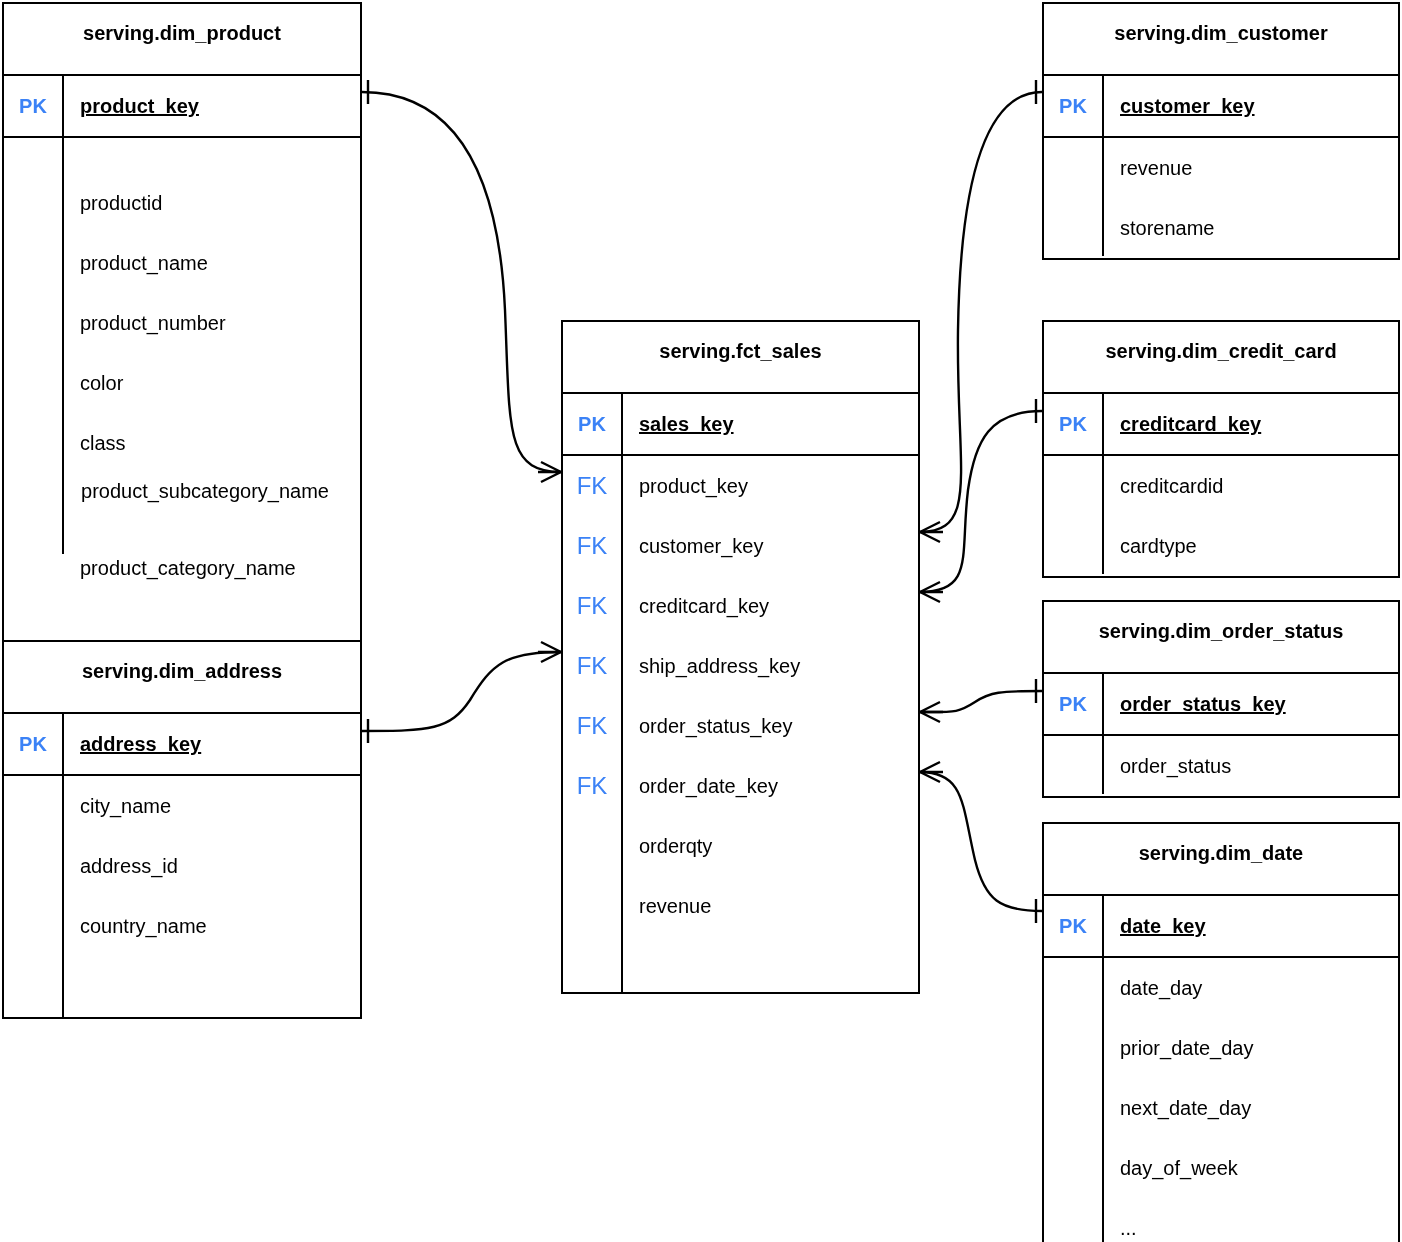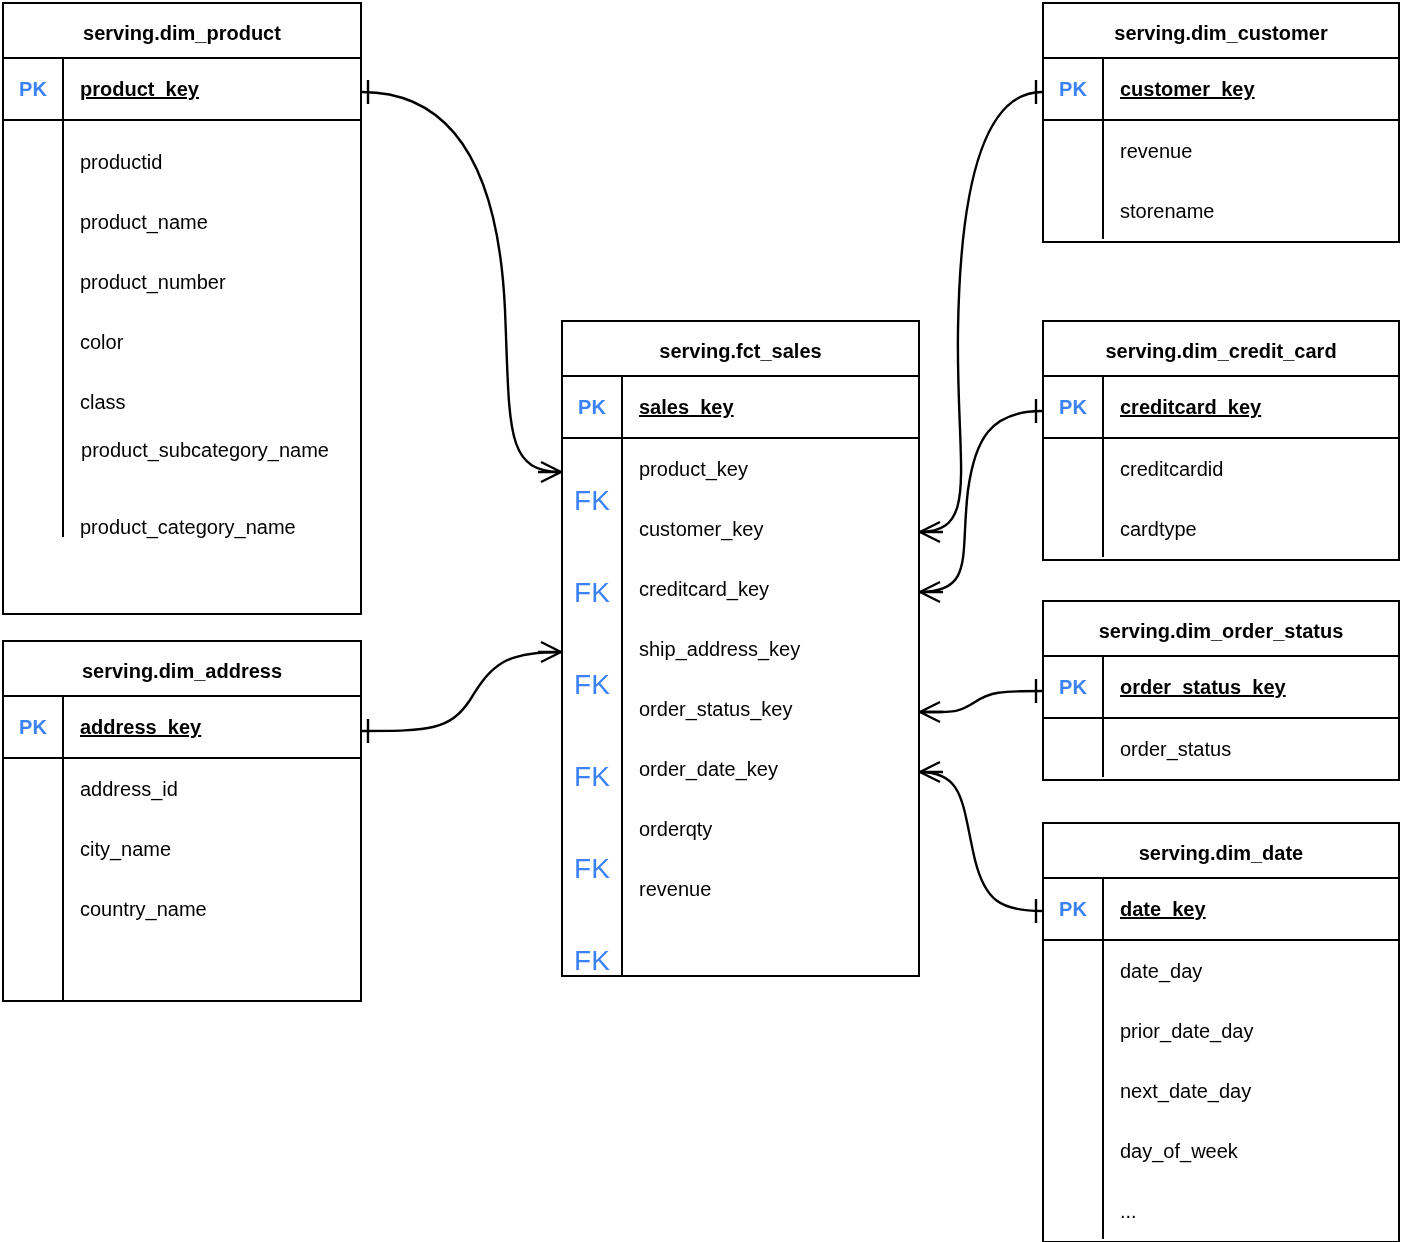--- a/index.html
+++ b/index.html
@@ -18,21 +18,21 @@
   
   .entity {
     position: absolute;
     box-sizing: border-box;
     border: 2px solid #000000;
     background: #ffffff;
     z-index: 3;
   }
   .ent-title {
     box-sizing: border-box;
-    height: 55px;
+    height: 72px;
     line-height: 58px;
     text-align: center;
     font-weight: bold;
     font-size: 20px;
     color: #000000;
     border-bottom: 2px solid #000000;
     white-space: nowrap;
     overflow: hidden;
   }
   .ent-pkrow {
@@ -78,24 +78,23 @@
     line-height: 60px;
     white-space: nowrap;
   }
   .attr.wrap {
     white-space: normal;
     line-height: 26px;
     padding-top: 5px;
     height: 60px;
   }
   .fk-label {
-    font-size: 28px;
+    font-size: 24px;
     height: 60px;
     line-height: 60px;
-    margin-top: 32px;
   }
   .fk-blank {
     height: 60px;
   }
   
   #links {
     position: absolute;
     left: 0;
     top: 0;
     width: 1402px;
@@ -156,21 +155,21 @@
   <div class="entity" style="left:2px; top:2px; width:360px;">
     <div class="ent-title">serving.dim_product</div>
     <div class="ent-pkrow">
       <div class="keycol pk-label" style="width:60px;">PK</div>
       <div class="fieldcol">
         <div class="pk-field">product_key</div>
       </div>
     </div>
     <div class="ent-body">
       <div class="keycol" style="width:60px; height:416px;"></div>
-      <div class="fieldcol" style="padding-top:11px;">
+      <div class="fieldcol" style="padding-top:11px;margin-top:24px;">
         <div class="attr">productid</div>
         <div class="attr">product_name</div>
         <div class="attr">product_number</div>
         <div class="attr">color</div>
         <div class="attr">class</div>
         <div class="attr wrap" style="width:250px;text-align:center;">product_subcategory_name</div>
         <div class="attr">product_category_name</div>
         <div style="height:56px;"></div>
       </div>
     </div>
@@ -180,22 +179,22 @@
     <div class="ent-title">serving.dim_address</div>
     <div class="ent-pkrow">
       <div class="keycol pk-label" style="width:60px;">PK</div>
       <div class="fieldcol">
         <div class="pk-field">address_key</div>
       </div>
     </div>
     <div class="ent-body">
       <div class="keycol" style="width:60px; height:241px;"></div>
       <div class="fieldcol">
+        <div class="attr">city_name</div>
         <div class="attr">address_id</div>
-        <div class="attr">city_name</div>
         <div class="attr">country_name</div>
       </div>
     </div>
   </div>
 
   <div class="entity" style="left:561px; top:320px; width:359px;">
     <div class="ent-title">serving.fct_sales</div>
     <div class="ent-pkrow">
       <div class="keycol pk-label" style="width:60px;">PK</div>
       <div class="fieldcol">

